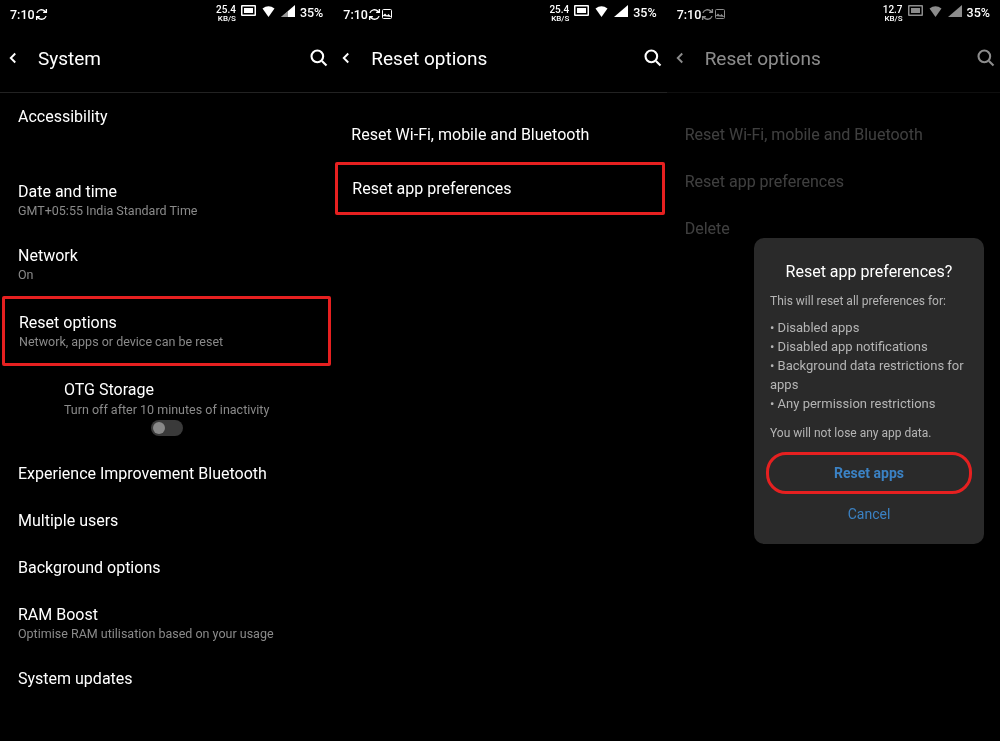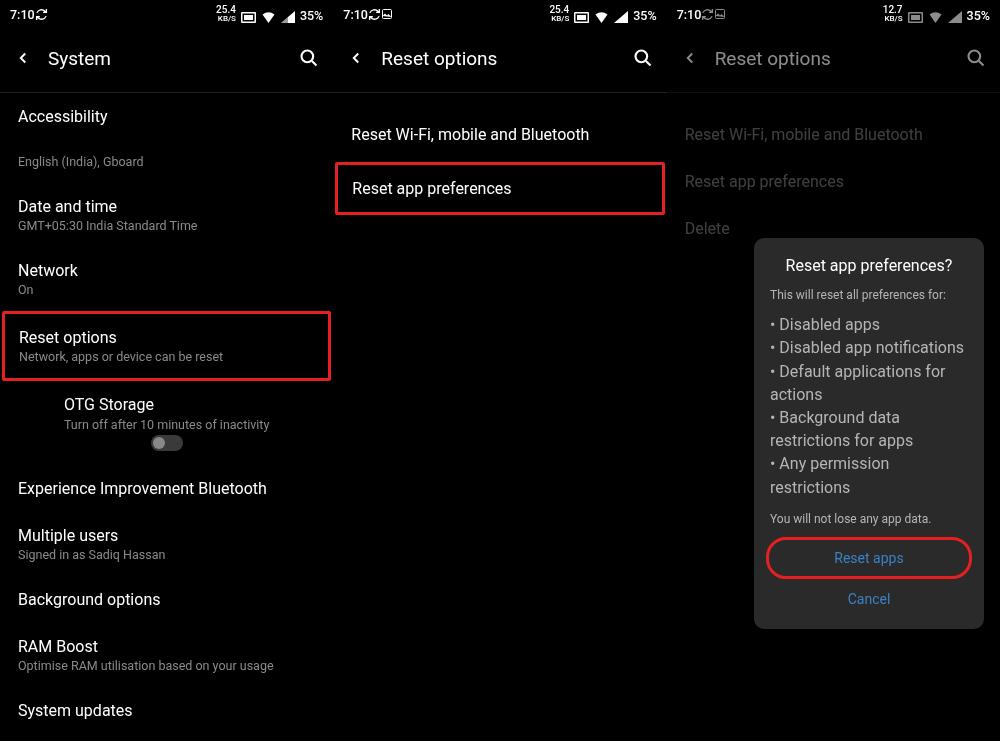--- a/index.html
+++ b/index.html
@@ -31,29 +31,29 @@
     display: flex;
     align-items: center;
     justify-content: space-between;
     padding: 0 10px;
     font-size: 12.5px;
     font-weight: 500;
     position: relative;
     z-index: 2;
   }
   .status-left { display:flex; align-items:center; }
-  .status-right { display:flex; align-items:flex-end; gap:5px; }
+  .status-right { display:flex; align-items:flex-start; gap:5px; }
   .kbps { font-size: 8px; line-height: 8px; text-align:right; }
   .kbps .num { font-size:10px; display:block; line-height:10px;}
   .ico-svg { display:block; }
   .header {
     height: 60px;
     display: flex;
     align-items: center;
-    padding: 0 14px;
+    padding: 0 4px;
     gap: 16px;
     position: relative;
     z-index: 2;
   }
   .header .title { font-size: 19px; font-weight: 400; flex:1; }
   .search-btn { margin-left:auto; }
   .list { padding: 0 4px; }
   .item {
     padding: 14px 14px;
     display: flex;
@@ -78,34 +78,34 @@
     border-radius: 2px;
   }
   
   .dialog {
     position: absolute;
     right: 16px;
     top: 238px;
     width: 230px;
     background: #2a2a2a;
     border-radius: 10px;
-    padding: 18px 16px 12px 16px;
+    padding: 24px 16px 12px 16px;
     z-index: 5;
     color:#ccc;
   }
   .dialog h3 { color:#fff; font-size:16px; font-weight:400; text-align:center; margin-bottom:12px;}
   .dialog p { font-size:12px; color:#b5b5b5; margin-bottom:10px; line-height:1.35;}
   .dialog ul { list-style:none; margin-bottom:12px;}
-  .dialog li { font-size:16px; color:#b5b5b5; line-height:1.45;}
+  .dialog li { font-size:13px; color:#b5b5b5; line-height:1.45;}
   .dialog li::before { content:"• "; }
   .dlg-btn {
     display:block; text-align:center; color:#3b82c4;
     font-size:14px; padding:10px 0; cursor:pointer;
   }
-  .dlg-btn.primary { font-weight:400;border-radius:20px; }
+  .dlg-btn.primary { font-weight:700;border-radius:20px; }
   .hr { height:1px; background:#222; margin-top:4px; }
   .dim-text .title, .dim-text .t, .dim-text svg { opacity:0.55; }
 </style>
 </head>
 <body>
 
 <div class="screen">
   <div class="status-bar">
     <div class="status-left">
       <span>7:10</span>
@@ -141,25 +141,24 @@
         <path d="M21 21l-5.5-5.5"></path>
       </svg>
   </div>
   <div class="hr"></div>
 
   <div class="list">
     <div class="item">
       <span class="t">Accessibility</span>
     </div>
     <div class="item">
-      <span class="s">English (India), Gboard</span>
     </div>
     <div class="item">
       <span class="t">Date and time</span>
-      <span class="s">GMT+05:30 India Standard Time</span>
+      <span class="s">GMT+05:55 India Standard Time</span>
     </div>
     <div class="item">
       <span class="t">Network</span>
       <span class="s">On</span>
     </div>
     <div class="item red-box" style="margin:0 -2px;">
       <span class="t">Reset options</span>
       <span class="s">Network, apps or device can be reset</span>
     </div>
     <div class="item item-row">
@@ -167,21 +166,20 @@
         <span class="t" style="display:block">OTG Storage</span>
         <span class="s">Turn off after 10 minutes of inactivity</span>
       </div>
       <div class="toggle-off"></div>
     </div>
     <div class="item">
       <span class="t">Experience Improvement Bluetooth</span>
     </div>
     <div class="item">
       <span class="t">Multiple users</span>
-      <span class="s">Signed in as Sadiq Hassan</span>
     </div>
     <div class="item">
       <span class="t">Background options</span>
     </div>
     <div class="item">
       <span class="t">RAM Boost</span>
       <span class="s">Optimise RAM utilisation based on your usage</span>
     </div>
     <div class="item">
       <span class="t">System updates</span>
@@ -292,21 +290,20 @@
       <span class="t">Delete</span>
     </div>
   </div>
 
   <div class="dialog">
     <h3>Reset app preferences?</h3>
     <p>This will reset all preferences for:</p>
     <ul>
       <li>Disabled apps</li>
       <li>Disabled app notifications</li>
-      <li>Default applications for actions</li>
       <li>Background data restrictions for apps</li>
       <li>Any permission restrictions</li>
     </ul>
     <p>You will not lose any app data.</p>
     <div class="dlg-btn primary red-box" style="margin:6px -4px 2px -4px;">Reset apps</div>
     <div class="dlg-btn">Cancel</div>
   </div>
 </div>
 
 </body></html>

